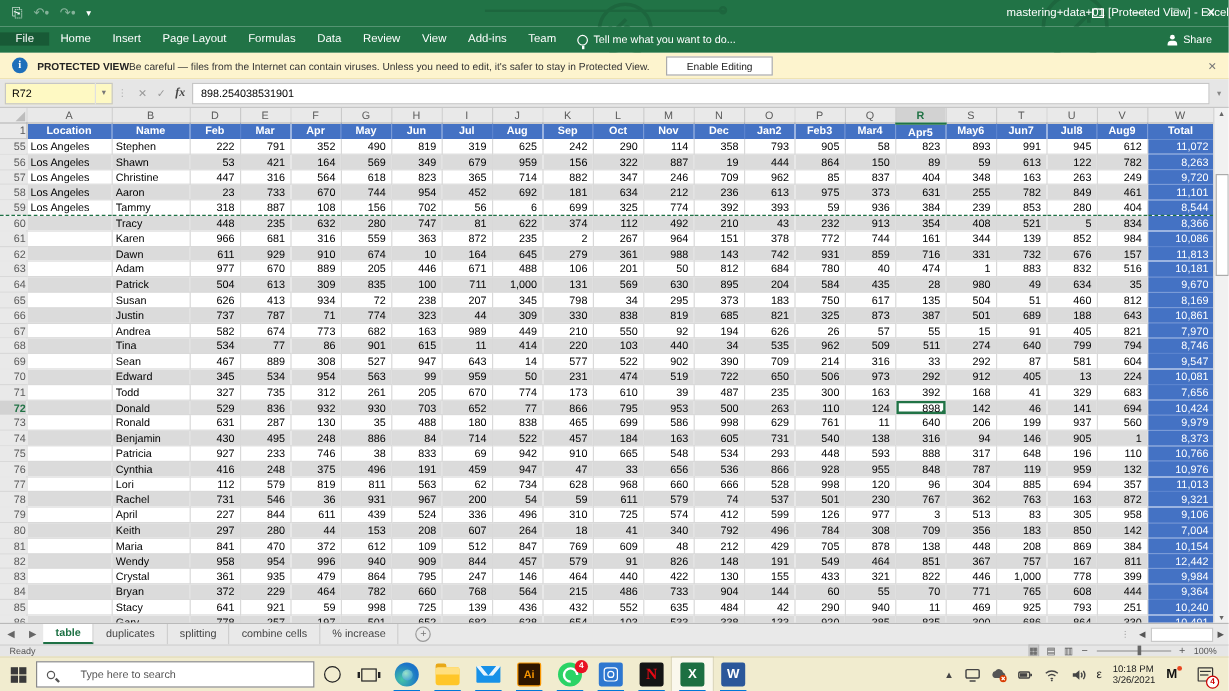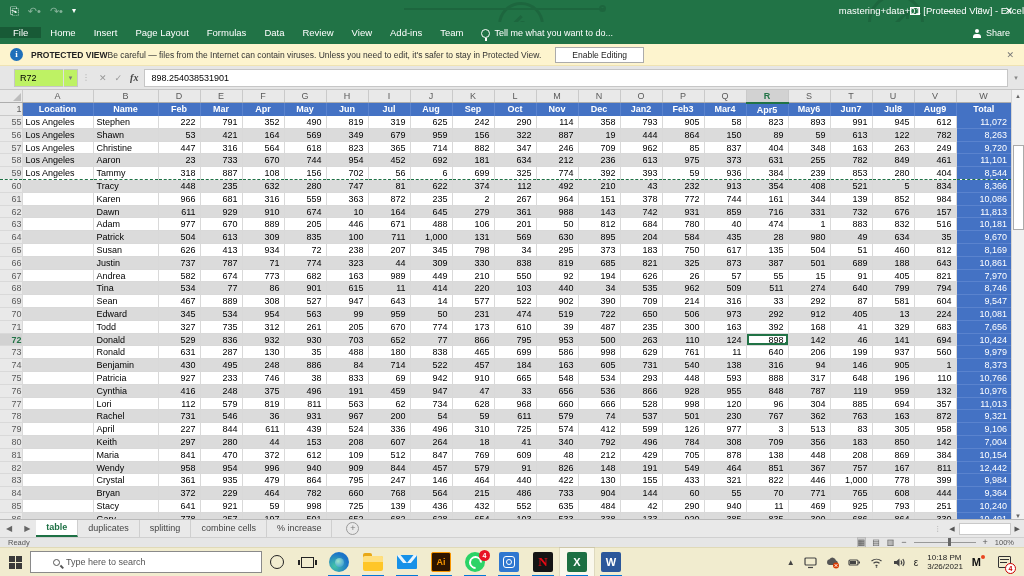--- a/index.html
+++ b/index.html
@@ -35,21 +35,21 @@
 .person:after{content:"";position:absolute;left:0;top:4.5px;width:8px;height:4px;border-radius:3px 3px 0 0;background:#fff}
 
 .pv{top:44px;height:22px;background:#FDF4CE;display:flex;align-items:center;border-bottom:1px solid #EFE3B3;z-index:6}
 .pvinfo{width:13px;height:13px;border-radius:50%;background:#1E6FBA;color:#fff;font-size:9px;font-weight:bold;text-align:center;line-height:13px;margin:0 8px 0 10px;font-family:"Liberation Serif",serif}
 .pvlabel{font-weight:bold;font-size:8.5px;color:#222;margin-right:0}
 .pvmsg{font-size:8.5px;color:#333}
 .pvbtn{margin-left:14px;background:#fff;border:1px solid #ABABAB;padding:2px 16px;font-size:8.5px;color:#222;cursor:pointer}
 .pvx{margin-left:auto;padding-right:10px;color:#777;font-size:9px}
 
 .fbar{top:66px;height:24px;background:#E6E6E6;display:flex;align-items:center;border-bottom:1px solid #C6C6C6;z-index:6}
-.namebox{width:64px;height:18px;background:#bef264;border:1px solid #C6C6C6;margin-left:14px;display:flex;align-items:center}
+.namebox{width:90px;height:18px;background:#fef9c3;border:1px solid #C6C6C6;margin-left:4px;display:flex;align-items:center}
 .namebox .nb{flex:1;padding-left:5px;font-size:9px;color:#000}
 .namebox .dd{width:14px;text-align:center;color:#777;font-size:7px;border-left:1px solid #E0E0E0;line-height:18px}
 .fdots{color:#AAA;font-size:8px;padding:0 4px;letter-spacing:-1px}
 .fbtns{display:flex;align-items:center;gap:8px;padding:0 6px;color:#999}
 .fx{font-family:"Liberation Serif",serif;font-style:italic;color:#444;font-size:10px;font-weight:bold}
 .finput{flex:1;height:18px;background:#fff;border:1px solid #C6C6C6;display:flex;align-items:center;padding-left:6px;font-size:9px;color:#000}
 .fexp{width:16px;text-align:center;color:#888;font-size:7px}
 
 .gridwrap{top:90px;height:429px;overflow:hidden;background:#fff}
 table.sheet{border-collapse:collapse;table-layout:fixed;width:1011px}
@@ -92,21 +92,21 @@
 .vicon.selv{background:#CFCFCF;outline:1px solid #BBB}
 .zslider{width:62px;height:1px;background:#999;position:relative}
 .zslider .zt{position:absolute;left:34px;top:-4px;width:3px;height:8px;background:#666}
 .zpm{font-size:9px;line-height:9px}
 .zpct{font-size:7.5px}
 
 .taskbar{top:547px;height:29px;background:#F1ECCF;display:flex;align-items:center;z-index:6;border-top:1px solid #E0DAB8}
 .start{width:30px;height:29px;display:flex;align-items:center;justify-content:center}
 .winlogo{width:13px;height:13px;display:grid;grid-template-columns:6px 6px;grid-template-rows:6px 6px;gap:1px}
 .winlogo i{background:#3a3a3a}
-.searchbox{width:232px;height:22px;background:#fff;border:1px solid #8a8a8a;display:flex;align-items:center;gap:6px;padding-left:22px}
+.searchbox{width:232px;height:22px;background:#fff;border:1px solid #8a8a8a;display:flex;align-items:center;gap:21px;padding-left:8px}
 .mag{width:7px;height:7px;border:1.5px solid #555;border-radius:50%;position:relative;flex:none}
 .mag:after{content:"";position:absolute;left:6px;top:6px;width:4px;height:1.5px;background:#555;transform:rotate(45deg)}
 .searchtext{font-size:9px;color:#555}
 .tbtn{width:30px;height:29px;display:flex;align-items:center;justify-content:center;position:relative;flex:none}
 .cortana{width:14px;height:14px;border:1.5px solid #222;border-radius:50%}
 .tview{width:13px;height:11px;border:1.5px solid #222;position:relative}
 .tview:before{content:"";position:absolute;left:-4px;top:2px;width:2px;height:5px;background:#222}
 .tview:after{content:"";position:absolute;right:-4px;top:2px;width:2px;height:5px;background:#222}
 .appicon{width:34px;height:29px;display:flex;align-items:center;justify-content:center;position:relative;flex:none}
 .appicon.run:after{content:"";position:absolute;left:6px;right:6px;bottom:0;height:2px;background:#0078D7}

